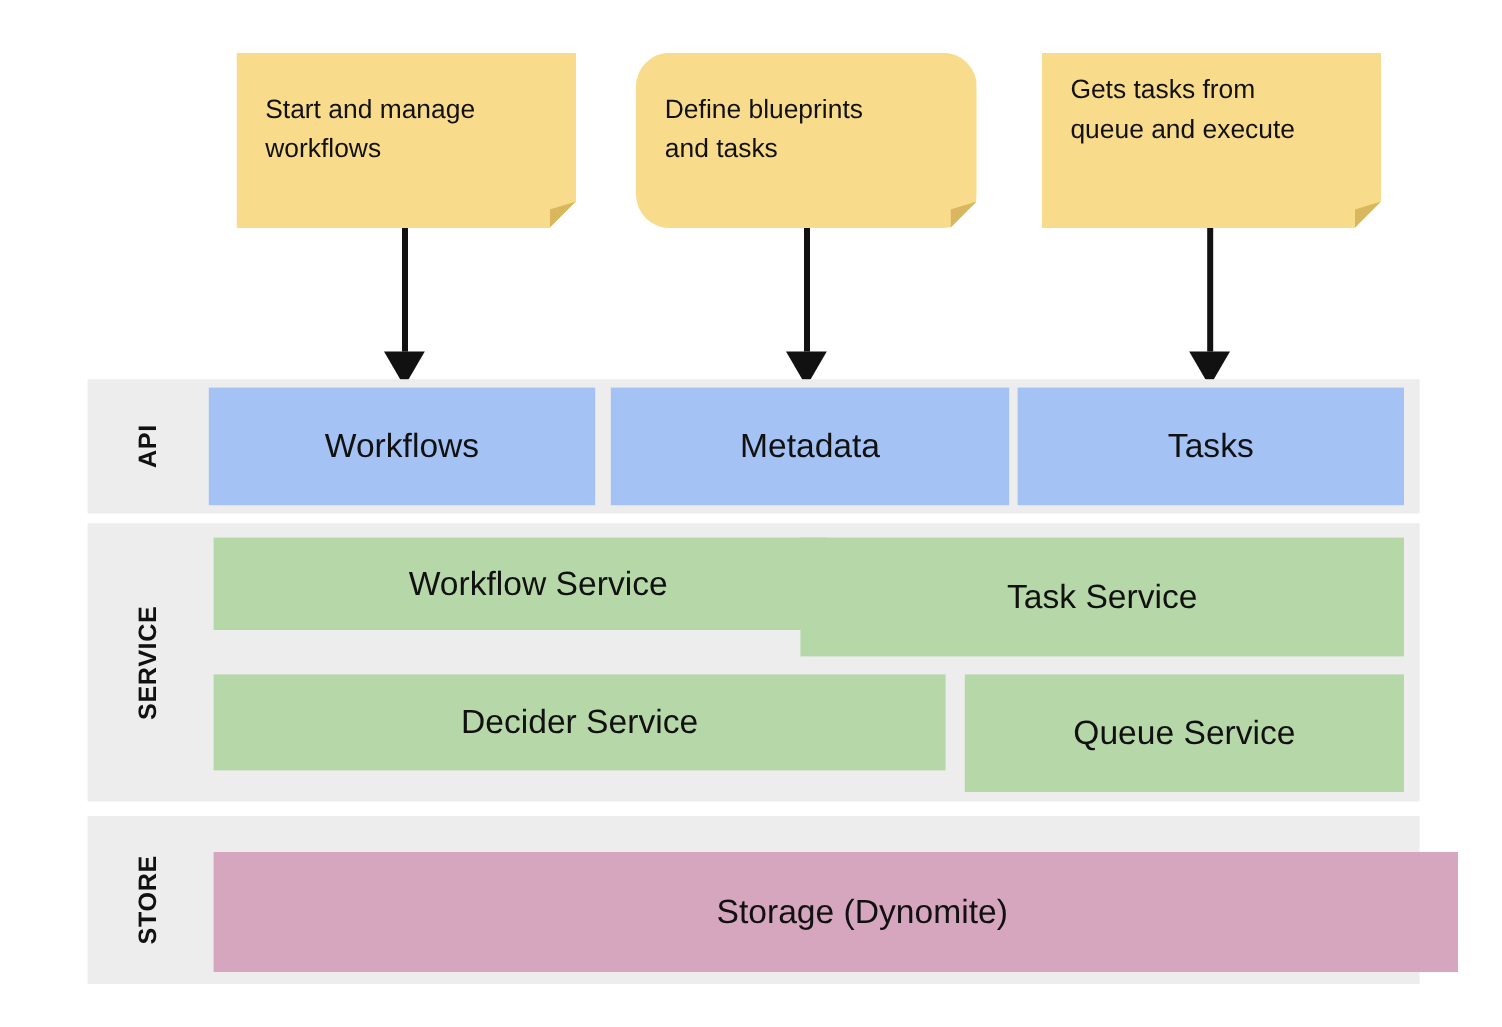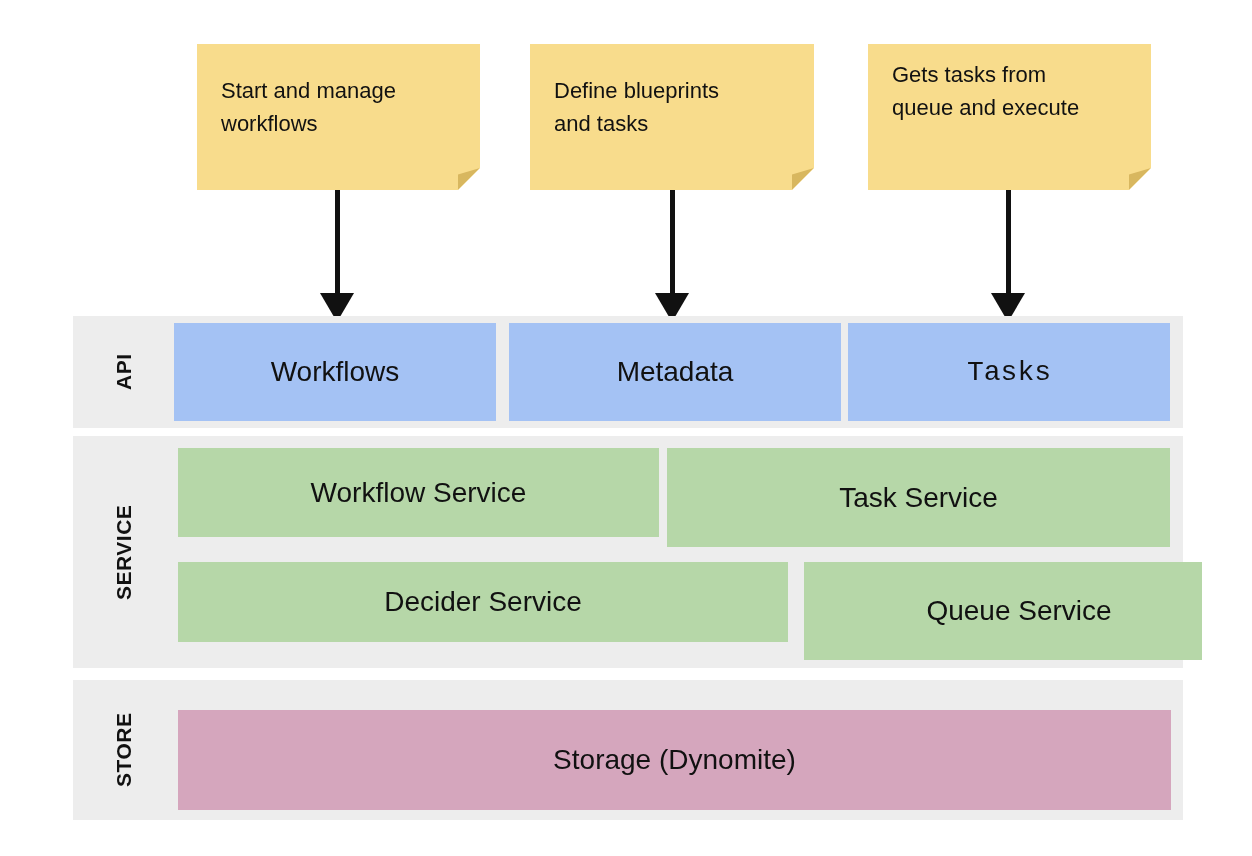--- a/index.html
+++ b/index.html
@@ -19,21 +19,21 @@
 
   
   .note {
     position: absolute;
     top: 44px;
     height: 146px;
     background: #F8DC8C;
     clip-path: polygon(0 0, 100% 0, 100% calc(100% - 22px), calc(100% - 22px) 100%, 0 100%);
   }
   .note-1 { left: 197px; width: 283px; }
-  .note-2 { left: 530px; width: 284px; }
+  .note-2 { left: 530px; width: 284px; border-radius: 28px; }
   .note-3 { left: 868px; width: 283px; }
   .note-text {
     padding: 30px 20px 0 24px;
     font-size: 22px;
     line-height: 33px;
     white-space: pre-line;
     color: #111111;
   }
   .note-3 .note-text { padding-top: 14px; }
   .note-fold {
@@ -105,30 +105,30 @@
     font-size: 28px;
     color: #111111;
   }
   .box-blue  { background: #A4C2F4; }
   .box-green { background: #B6D7A8; }
   .box-pink  { background: #D5A6BD; }
 
   
   .box-workflows { left: 101px; top: 7px;  width: 322px; height: 98px; }
   .box-metadata  { left: 436px; top: 7px;  width: 332px; height: 98px; }
-  .box-tasks     { left: 775px; top: 7px;  width: 322px; height: 98px; font-family: Liberation Mono, monospace; }
+  .box-tasks     { left: 775px; top: 7px;  width: 322px; height: 98px; }
 
   
-  .box-workflow-service { left: 105px; top: 12px;  width: 481px; height: 89px; }
+  .box-workflow-service { left: 105px; top: 12px;  width: 481px; height: 77px; padding-left: 30px; }
   .box-task-service     { left: 594px; top: 12px;  width: 503px; height: 99px; text-align: right; }
   .box-decider-service  { left: 105px; top: 126px; width: 610px; height: 80px; }
-  .box-queue-service    { left: 731px; top: 126px; width: 366px; height: 98px; padding-left: 32px; }
+  .box-queue-service    { left: 731px; top: 126px; width: 366px; height: 98px; }
 
   
-  .box-storage { left: 105px; top: 30px; width: 993px; height: 100px; }
+  .box-storage { left: 105px; top: 30px; width: 993px; height: 100px; padding-left: 44px; }
 </style>
 </head>
 <body>
 
 <div class="canvas">
 
   <div class="note note-1">
     <div class="note-text">Start and manage
 workflows</div>
     <div class="note-fold"></div>

